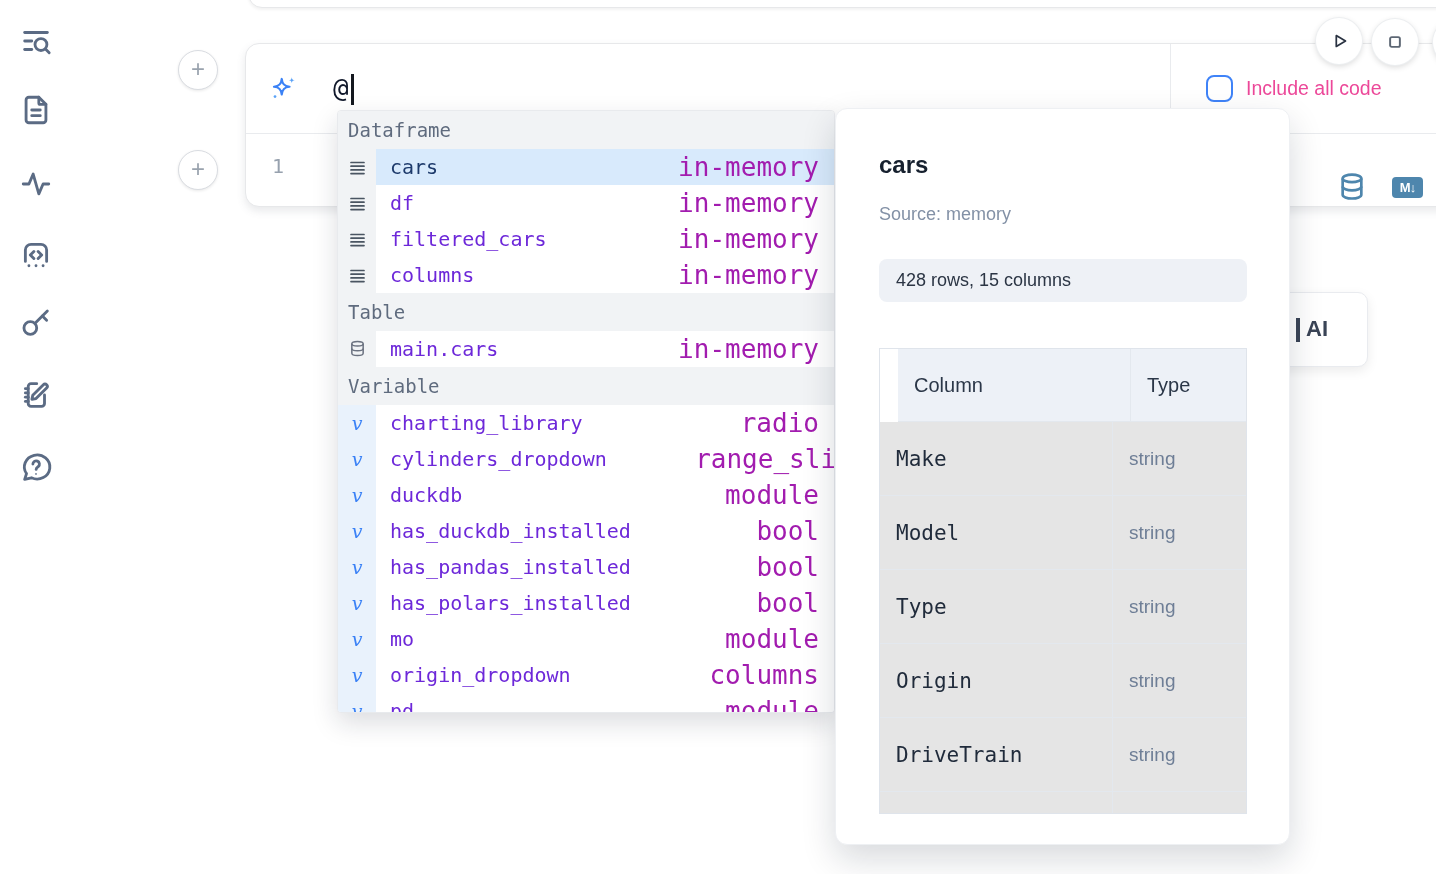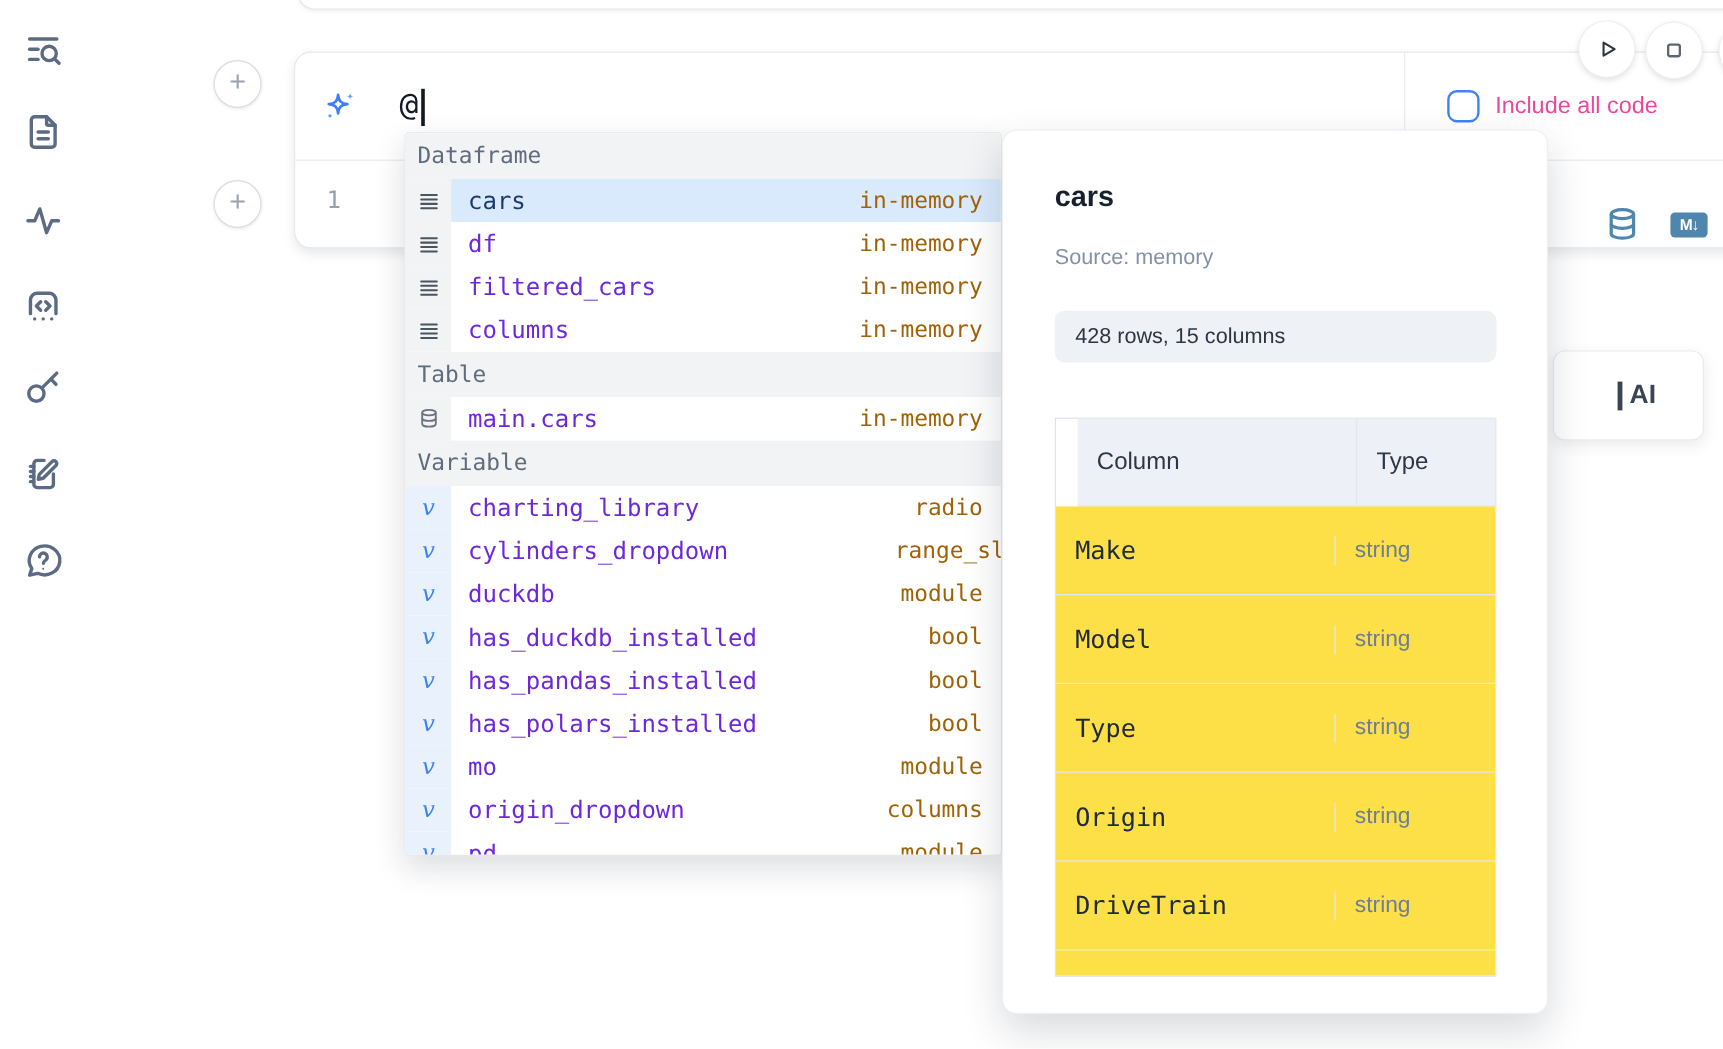--- a/index.html
+++ b/index.html
@@ -61,47 +61,47 @@
                padding-left:10px; font-family:"DejaVu Sans Mono", monospace; }
   .ac-row { height:36px; display:flex; }
   .ac-gutter { width:38px; height:36px; display:flex; align-items:center; justify-content:center;
                flex:none; }
   .g-gray { background:#f1f3f5; } .g-blue { background:#e9f2fc; }
   .ac-main { flex:1; display:flex; align-items:center; background:#fff; min-width:0; }
   .ac-row.selected .ac-main { background:#d8eafc; }
   .ac-name { margin-left:14px; font-size:20px; color:#6d28d9;
              font-family:"DejaVu Sans Mono", monospace; white-space:nowrap; }
   .ac-row.selected .ac-name { color:#1d3a6b; }
-  .ac-type { margin-left:auto; padding-right:15px; font-size:19px; color:#a16207;
+  .ac-type { margin-left:auto; padding-right:15px; font-size:26px; color:#a21caf;
              font-family:"DejaVu Sans Mono", monospace; white-space:nowrap; }
   .type-overflow { transform:translateX(64px); }
   .var-v { font-family:"DejaVu Serif", serif; font-style:italic; font-size:19px; color:#3b82f6; }
   .df-icon { width:17px; height:17px; stroke:#4a5562; stroke-width:1.7; }
   .tbl-db-icon { width:17px; height:18px; stroke:#6b7280; stroke-width:1.6; fill:none; }
 
   
-  #ai-card { position:absolute; left:1294px; top:292px; width:126px; height:75px; background:#fff;
+  #ai-card { position:absolute; left:1242px; top:292px; width:126px; height:75px; background:#fff;
              border:1px solid #e9ebef; border-radius:10px; z-index:5;
              box-shadow:0 4px 12px rgba(0,0,0,.08); }
   #ai-frag-bar { position:absolute; left:53px; top:25px; width:4px; height:24px; background:#3a4456; }
   #ai-card-label { position:absolute; left:63px; top:23px; font-size:22px; font-weight:bold; color:#3a4456; }
 
   
   #panel { position:absolute; left:835px; top:108px; width:455px; height:737px; background:#fff;
            border:1px solid #eef0f3; border-radius:12px; z-index:20;
            box-shadow:0 14px 34px rgba(15,23,42,.16); }
   #panel-title { position:absolute; left:43px; top:42px; font-size:24px; font-weight:700; color:#16202e; }
   #panel-source { position:absolute; left:43px; top:95px; font-size:18px; color:#8391a6; }
   #shape-badge { position:absolute; left:43px; top:150px; width:368px; height:43px; background:#eef1f6;
                  border-radius:8px; font-size:18px; color:#2b3544; line-height:43px; padding-left:17px; }
   #schema-table { position:absolute; left:43px; top:239px; width:368px; height:466px;
                   border:1px solid #dfe4eb; overflow:hidden; }
   .sch-row { display:flex; border-bottom:1px solid #e3e8ee; }
   .sch-row.header { height:73px; background:#edf1f7;margin-left:18px; }
-  .sch-row.body { height:74px; background:#fde047;align-items:center; }
+  .sch-row.body { height:74px; background:#e5e5e5; }
   .sch-c1 { width:233px; border-right:1px solid #e3e8ee; display:flex; align-items:center;
             padding-left:16px; }
   .sch-c2 { flex:1; display:flex; align-items:center; padding-left:16px; }
   .sch-row.header .sch-c1, .sch-row.header .sch-c2 { font-size:20px; color:#2b3748; }
   .sch-col-name { font-family:"DejaVu Sans Mono", monospace; font-size:21px; color:#202b3b; }
   .sch-col-type { font-size:19px; color:#6e7e96; }
 </style>
 </head>
 <body>
 

